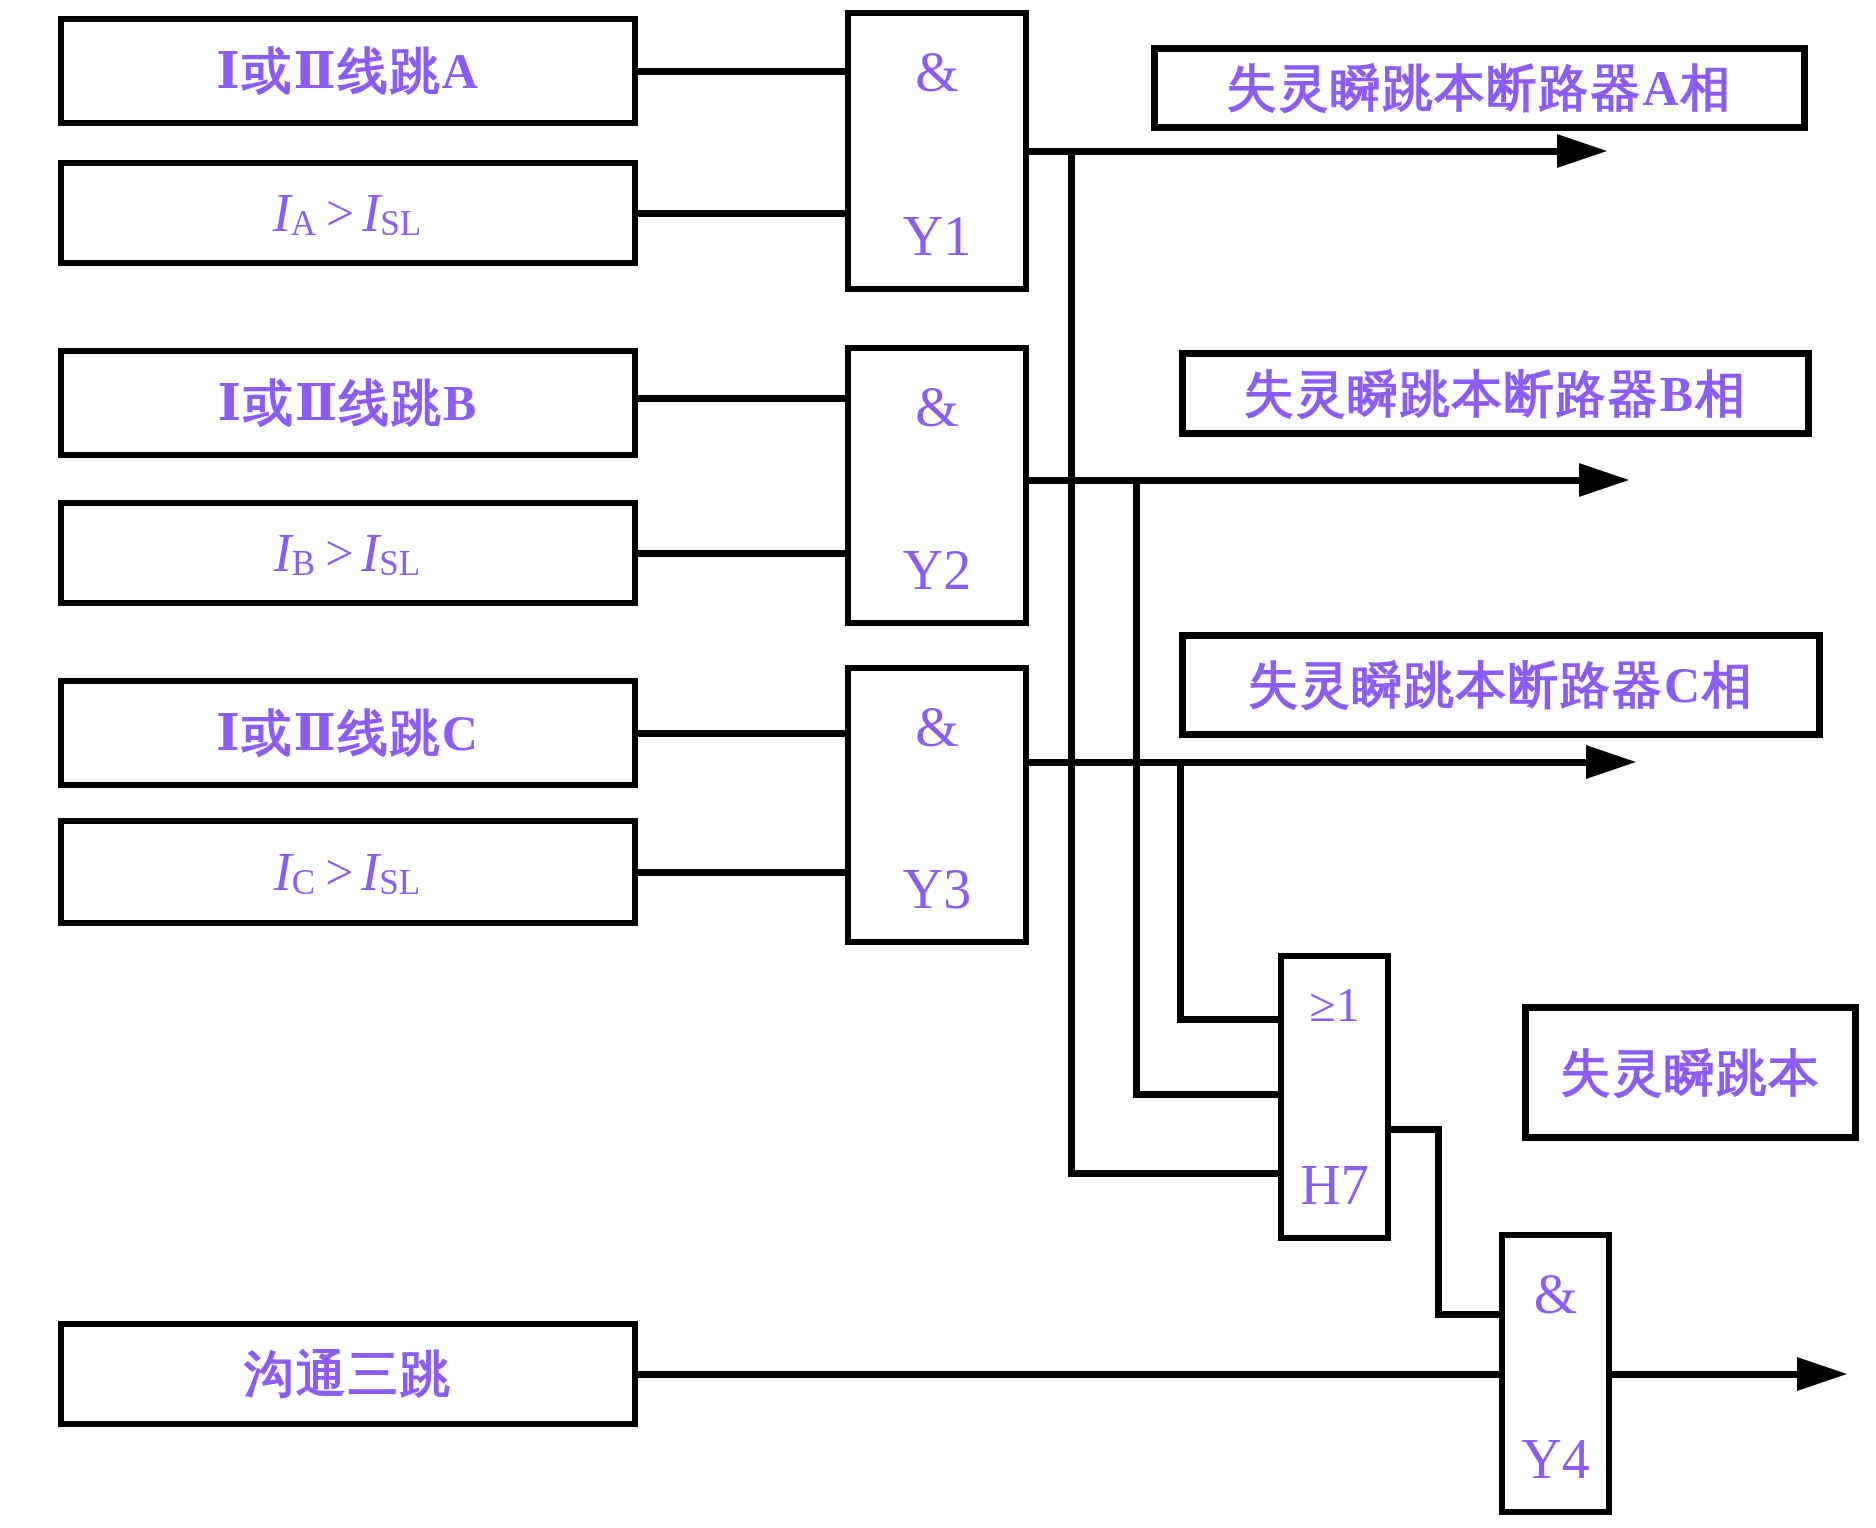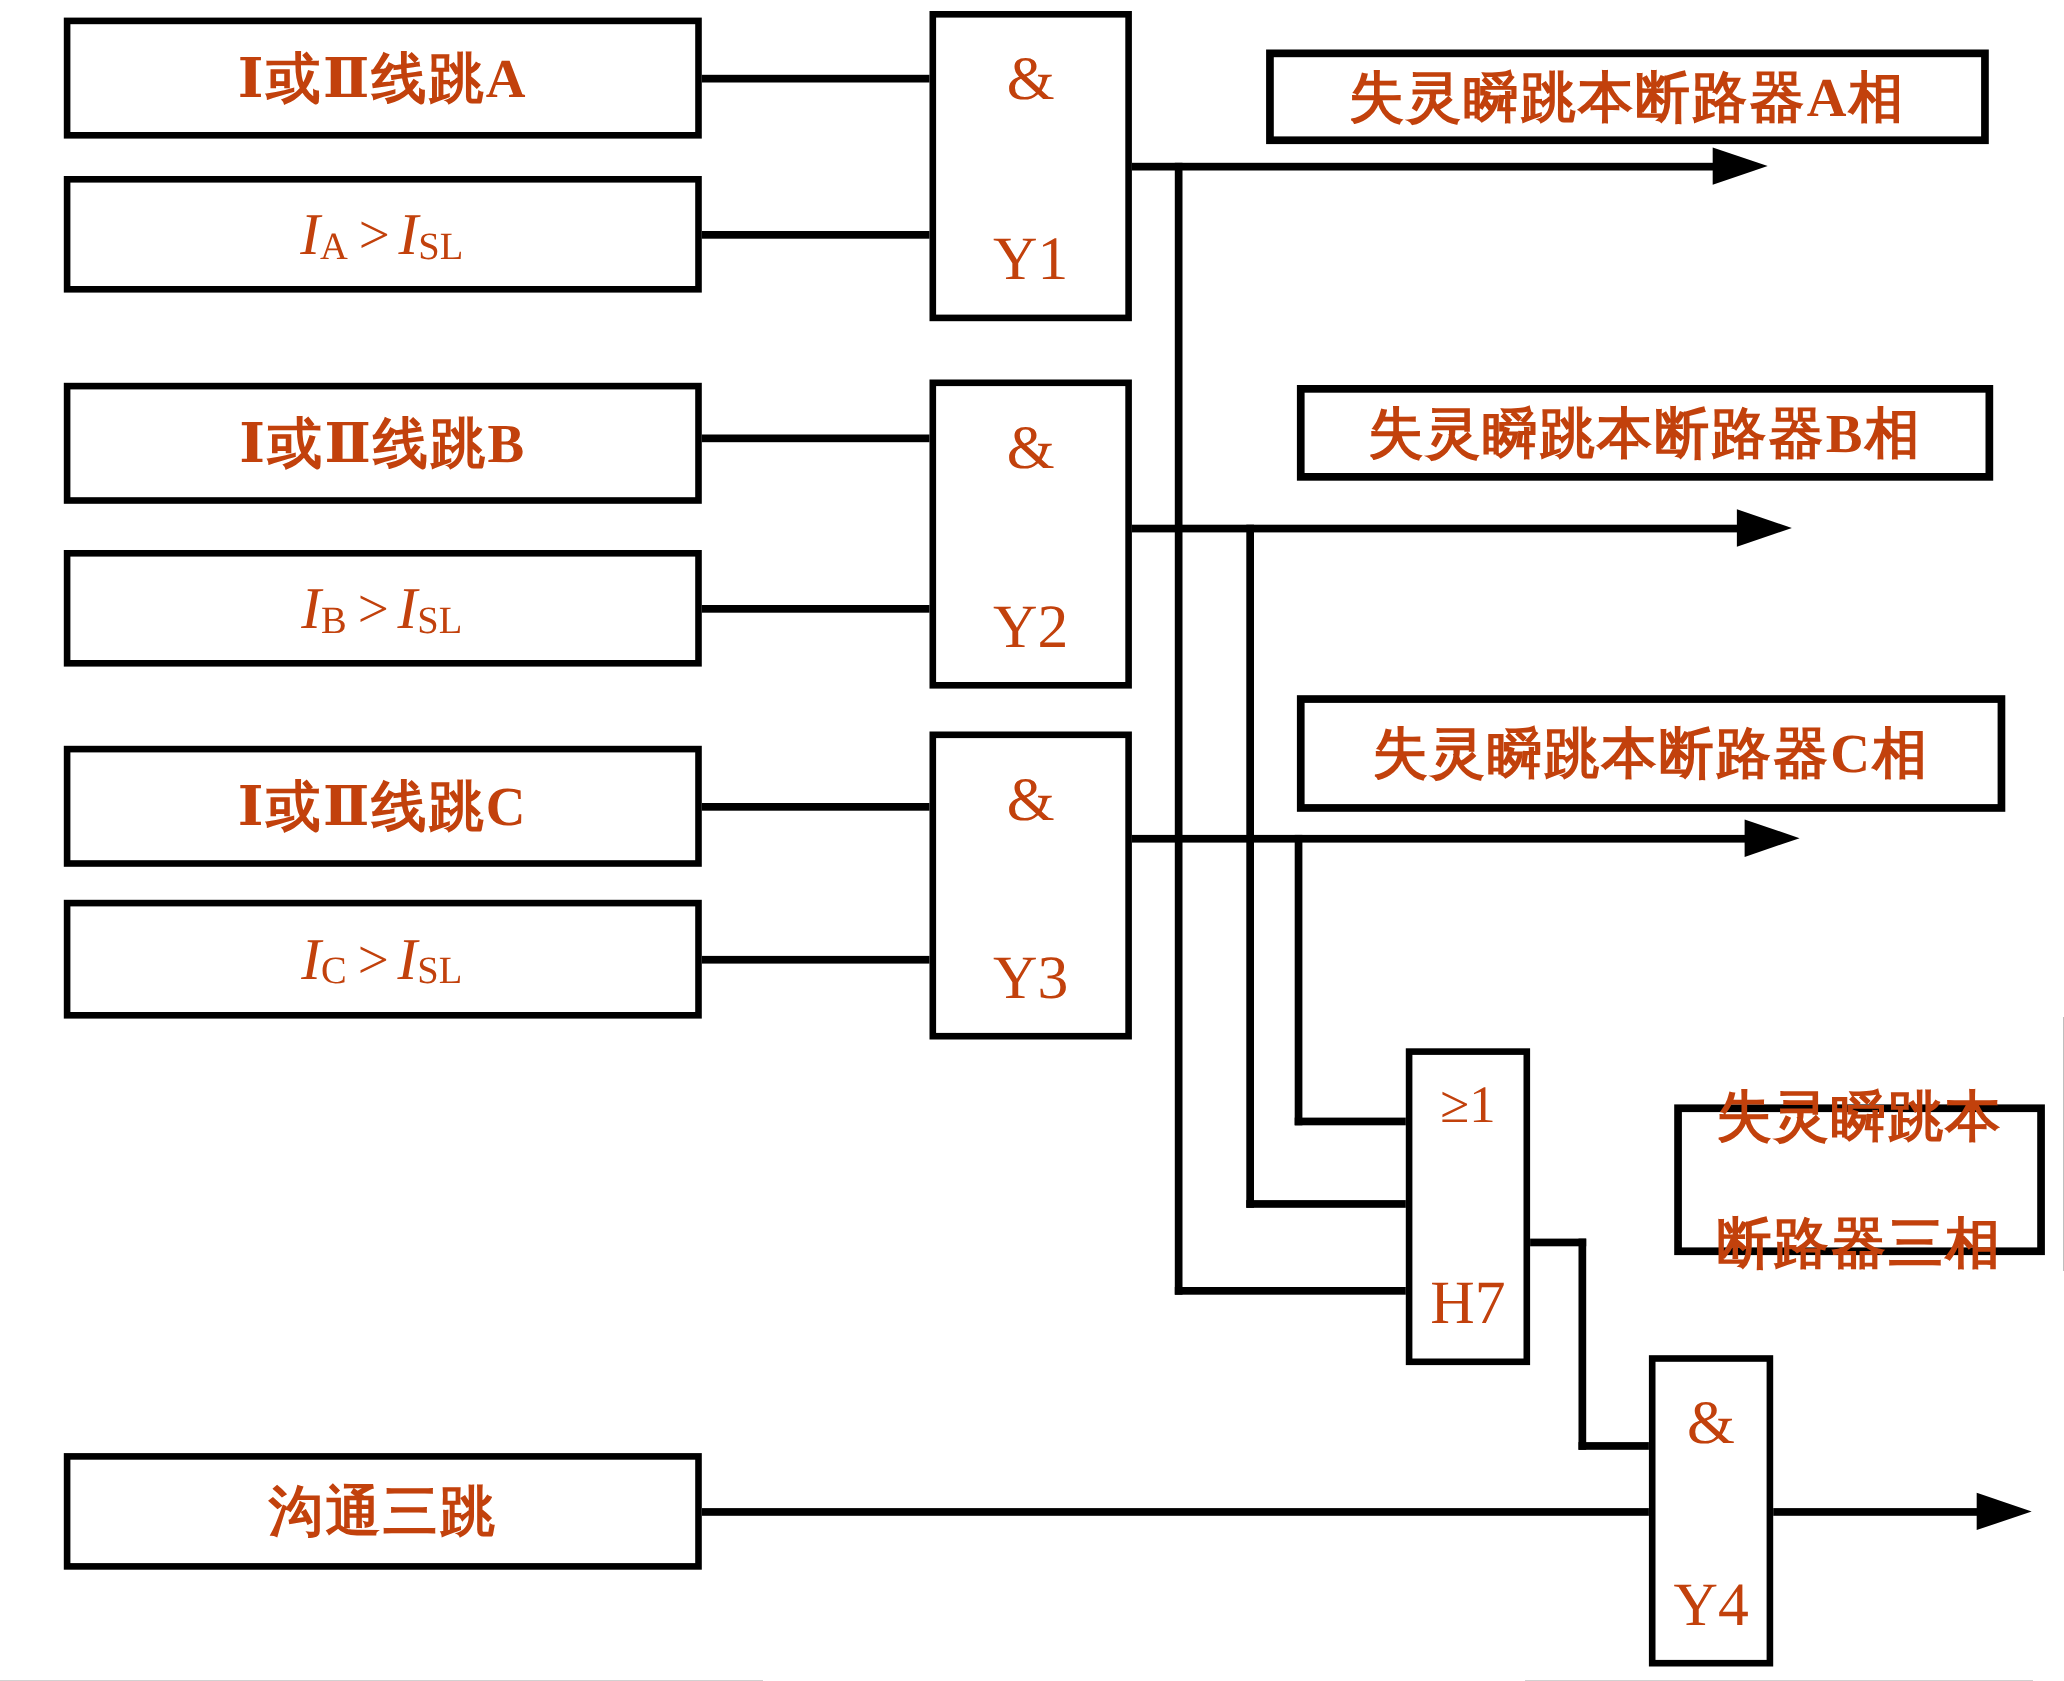--- a/index.html
+++ b/index.html
@@ -1,21 +1,21 @@
 <!DOCTYPE html>
 <html><head>
 <meta charset="utf-8">
 <style>
   html,body{margin:0;padding:0;background:#888;}
   .stage{
     position:relative;
     width:1876px;height:1528px;
     background:#ffffff;
     font-family:"Liberation Serif","DejaVu Serif",serif;
-    color:#c2410c;
+    color:#8b5cf6;
     overflow:hidden;
   }
   .box{
     position:absolute;
     box-sizing:border-box;
     border:6px solid #000;
     background:#fff;
     display:flex;
     align-items:center;
     justify-content:center;
@@ -163,21 +163,20 @@
   <div class="label-box" style="left:1179px;top:350px;width:633px;height:87px;">
     <span class="cn">失灵瞬跳本断路器B相</span>
   </div>
 
   <div class="label-box" style="left:1179px;top:632px;width:644px;height:106px;">
     <span class="cn">失灵瞬跳本断路器C相</span>
   </div>
 
   <div class="label-box" style="left:1522px;top:1004px;width:337px;height:137px;gap:37px;">
     <span class="cn">失灵瞬跳本</span>
-    <span class="cn">断路器三相</span>
   </div>
 
   <div class="wire" style="left:632px;top:68px;width:216px;height:7px;"></div>
   <div class="wire" style="left:632px;top:210px;width:216px;height:7px;"></div>
   <div class="wire" style="left:632px;top:395px;width:216px;height:7px;"></div>
   <div class="wire" style="left:632px;top:550px;width:216px;height:7px;"></div>
   <div class="wire" style="left:632px;top:730px;width:216px;height:7px;"></div>
   <div class="wire" style="left:632px;top:869px;width:216px;height:7px;"></div>
 
   <div class="wire" style="left:1025px;top:148px;width:533px;height:7px;"></div>

